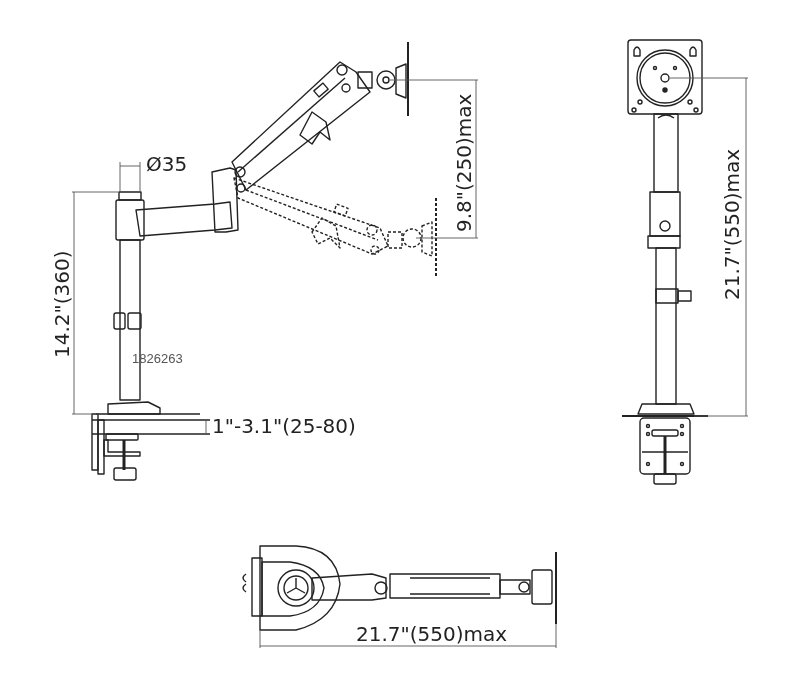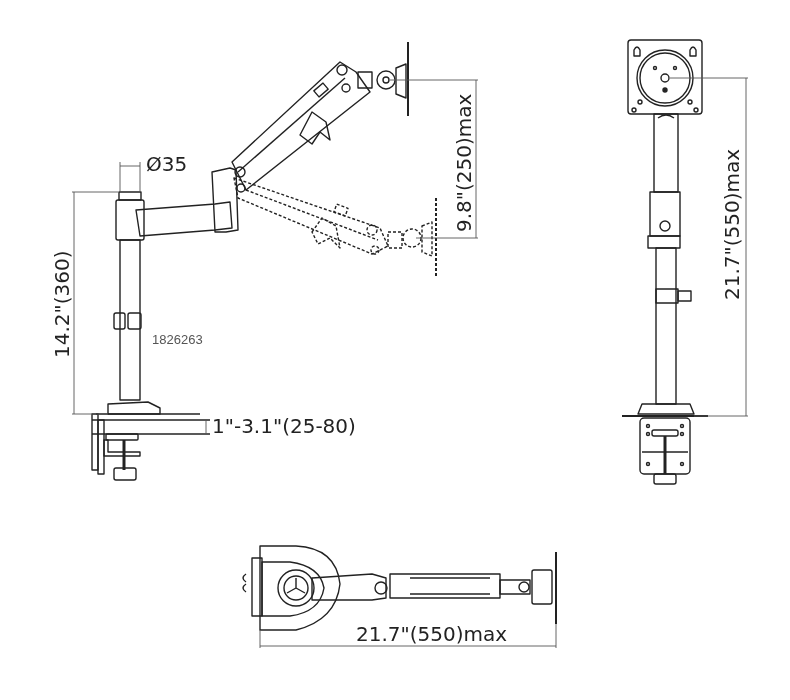--- a/index.html
+++ b/index.html
@@ -150,17 +150,17 @@
     <line x1="746" y1="78" x2="746" y2="416"></line>
 
     <line x1="260" y1="630" x2="260" y2="648"></line>
     <line x1="556" y1="624" x2="556" y2="648"></line>
     <line x1="260" y1="646" x2="556" y2="646"></line>
   </g>
 </svg>
 
 <div class="dim-label" style="left:146px; top:154px; font-size:20px;">Ø35</div>
 <div class="dim-label vert" style="left:52px; top:358px; font-size:20px;">14.2"(360)</div>
-<div class="dim-label small" style="left:132px; top:333px;margin-left:20px;">1826263</div>
+<div class="dim-label small" style="left:132px; top:352px;">1826263</div>
 <div class="dim-label" style="left:212px; top:416px; font-size:20px;">1"-3.1"(25-80)</div>
 <div class="dim-label vert" style="left:454px; top:232px; font-size:20px;">9.8"(250)max</div>
 <div class="dim-label vert" style="left:722px; top:300px; font-size:20px;">21.7"(550)max</div>
 <div class="dim-label" style="left:356px; top:624px; font-size:20px;">21.7"(550)max</div>
 
 </body></html>

